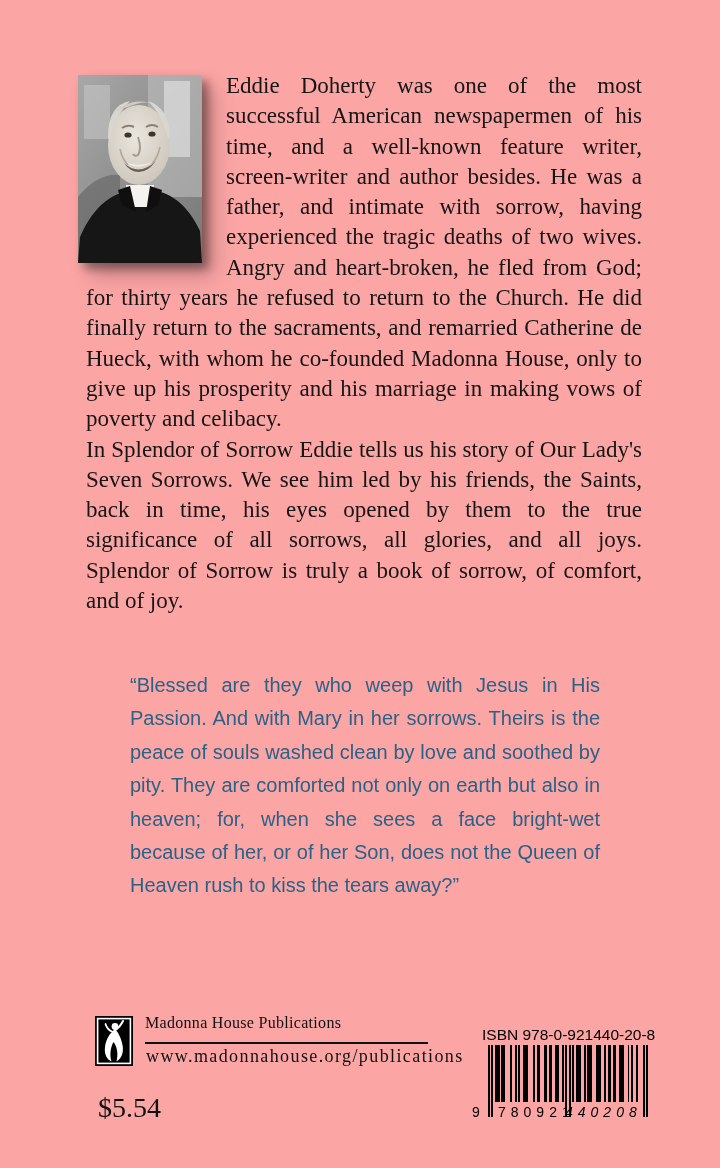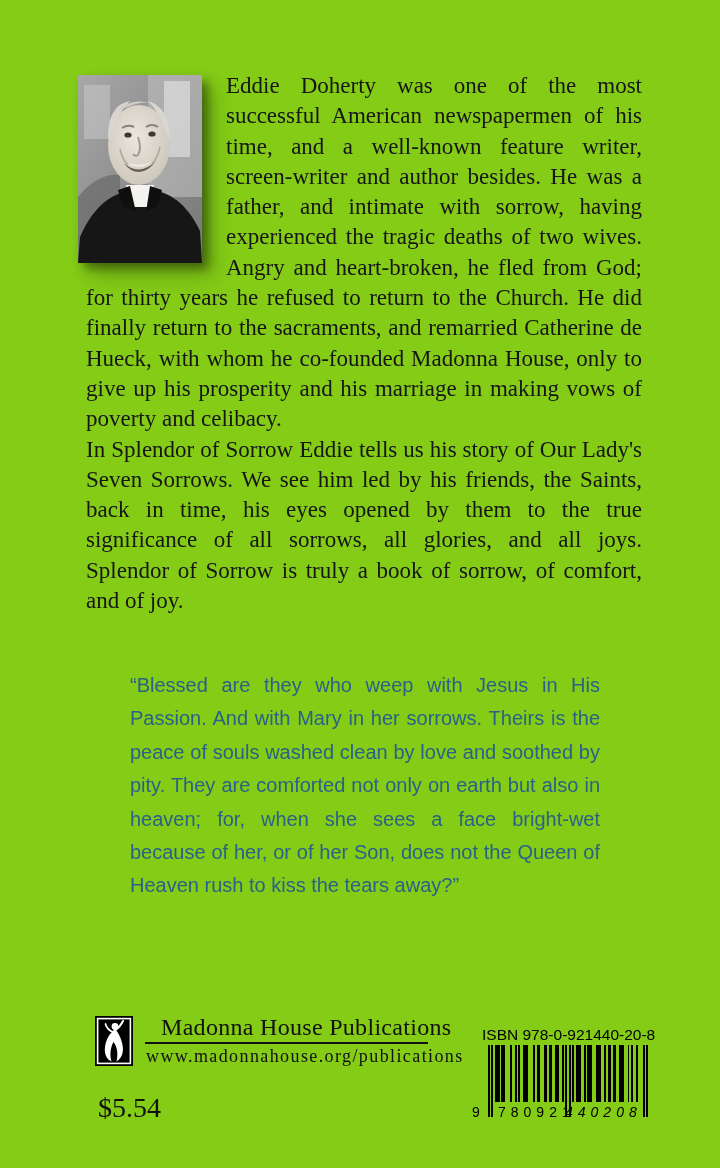--- a/index.html
+++ b/index.html
@@ -1,17 +1,17 @@
 <!DOCTYPE html>
 <html lang="en"><head>
 <meta charset="utf-8">
 <style>
   html,body { margin:0; padding:0; background:#ffffff; }
   .page {
-    position:relative; width:720px; height:1168px; background:#84cc16;
+    position:relative; width:720px; height:1168px; background:#fca5a5;
     font-family:"Liberation Serif", serif; color:#151515; overflow:hidden;
   }
 
   
   .bio {
     position:absolute; left:86px; top:71px; width:556px;
     font-size:23px; line-height:30.3px; text-align:justify;
     color:#161616; hyphens:auto;
   }
   .bio p { margin:0; }
@@ -28,21 +28,21 @@
     position:absolute; left:130px; top:669px; width:470px;
     font-family:"Liberation Sans", sans-serif;
     font-size:20px; line-height:33.4px; text-align:justify;
   }
 
   
   .logo-square { position:absolute; left:95px; top:1016px; width:38px; height:50px; }
   .logo-square svg { display:block; width:100%; height:100%; }
   .publisher-name {
     position:absolute; left:145px; top:1014px; width:284px;
-    font-size:24px; color:#111; white-space:nowrap; letter-spacing:.3px;margin-left:16px;
+    font-size:16px; color:#111; white-space:nowrap; letter-spacing:.3px;
   }
   .publisher-rule { position:absolute; left:145px; top:1042px; width:283px; height:2px; background:#111; }
   .publisher-url {
     position:absolute; left:146px; top:1046px;
     font-size:18px; letter-spacing:1.4px; color:#111; white-space:nowrap;
   }
 
   
   .isbn-label {
     position:absolute; left:482px; top:1026px; width:172px; text-align:center;

